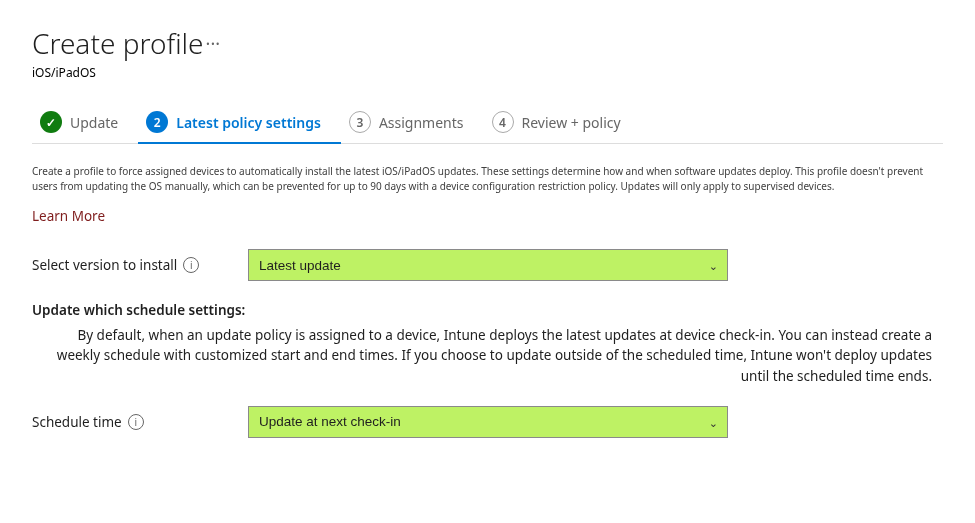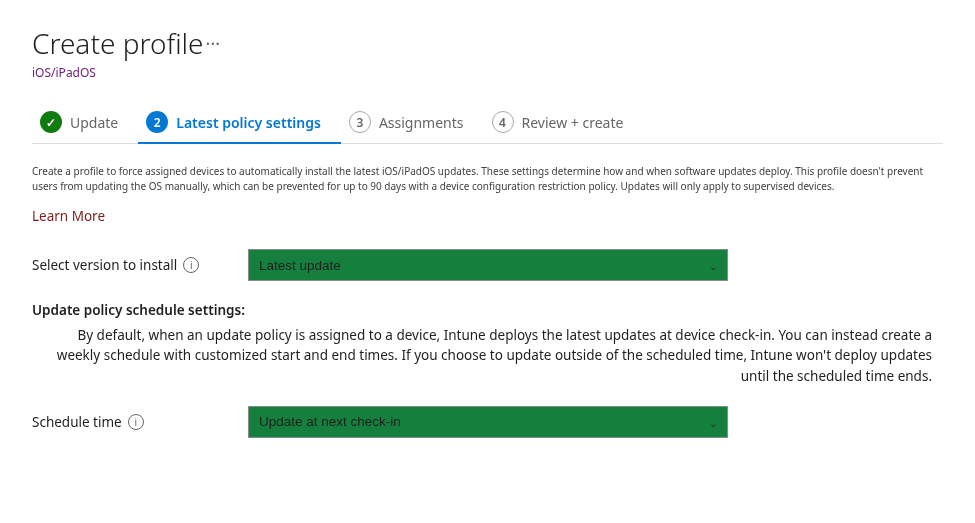--- a/index.html
+++ b/index.html
@@ -21,21 +21,21 @@
     }
 
     .page-title-ellipsis {
       font-size: 18px;
       color: #666;
       cursor: pointer;
     }
 
     .page-subtitle {
       font-size: 12px;
-      color: #701a75;
+      color: #000000;
       margin-top: 2px;
       margin-bottom: 20px;
     }
 
     
     .stepper {
       display: flex;
       align-items: center;
       gap: 0;
       border-bottom: 1px solid #ddd;
@@ -151,21 +151,21 @@
 
     .select-wrapper {
       position: relative;
       width: 480px;
     }
 
     .select-wrapper select {
       width: 100%;
       height: 32px;
       border: 1px solid #8a8a8a;
-      background: #15803d;
+      background: #bef264;
       font-size: 13.5px;
       color: #1f1f1f;
       padding: 0 32px 0 10px;
       appearance: none;
       -webkit-appearance: none;
       cursor: pointer;
     }
 
     .select-chevron {
       position: absolute;
@@ -221,21 +221,21 @@
     <span class="step-label">Latest policy settings</span>
   </div>
 
   <div class="step">
     <div class="step-circle pending">3</div>
     <span class="step-label">Assignments</span>
   </div>
 
   <div class="step">
     <div class="step-circle pending">4</div>
-    <span class="step-label">Review + create</span>
+    <span class="step-label">Review + policy</span>
   </div>
 </div>
 
 
 <p class="description-block">Create a profile to force assigned devices to automatically install the latest iOS/iPadOS updates. These settings determine how and when software updates deploy. This profile doesn't prevent users from updating the OS manually, which can be prevented for up to 90 days with a device configuration restriction policy. Updates will only apply to supervised devices.</p>
 
 
 <a class="learn-more-link">Learn More</a>
 
 
@@ -250,21 +250,21 @@
       <option>iOS 17</option>
       <option>iOS 16</option>
       <option>iOS 15</option>
     </select>
     <span class="select-chevron">⌄</span>
   </div>
 </div>
 
 
 <div>
-  <div class="schedule-heading">Update policy schedule settings:</div>
+  <div class="schedule-heading">Update which schedule settings:</div>
   <p class="schedule-description">By default, when an update policy is assigned to a device, Intune deploys the latest updates at device check-in. You can instead create a weekly schedule with customized start and end times. If you choose to update outside of the scheduled time, Intune won't deploy updates until the scheduled time ends.</p>
 </div>
 
 
 <div class="form-row">
   <label class="form-label">
     <span>Schedule time</span>
     <span class="info-icon" title="Information">i</span>
   </label>
   <div class="select-wrapper">

